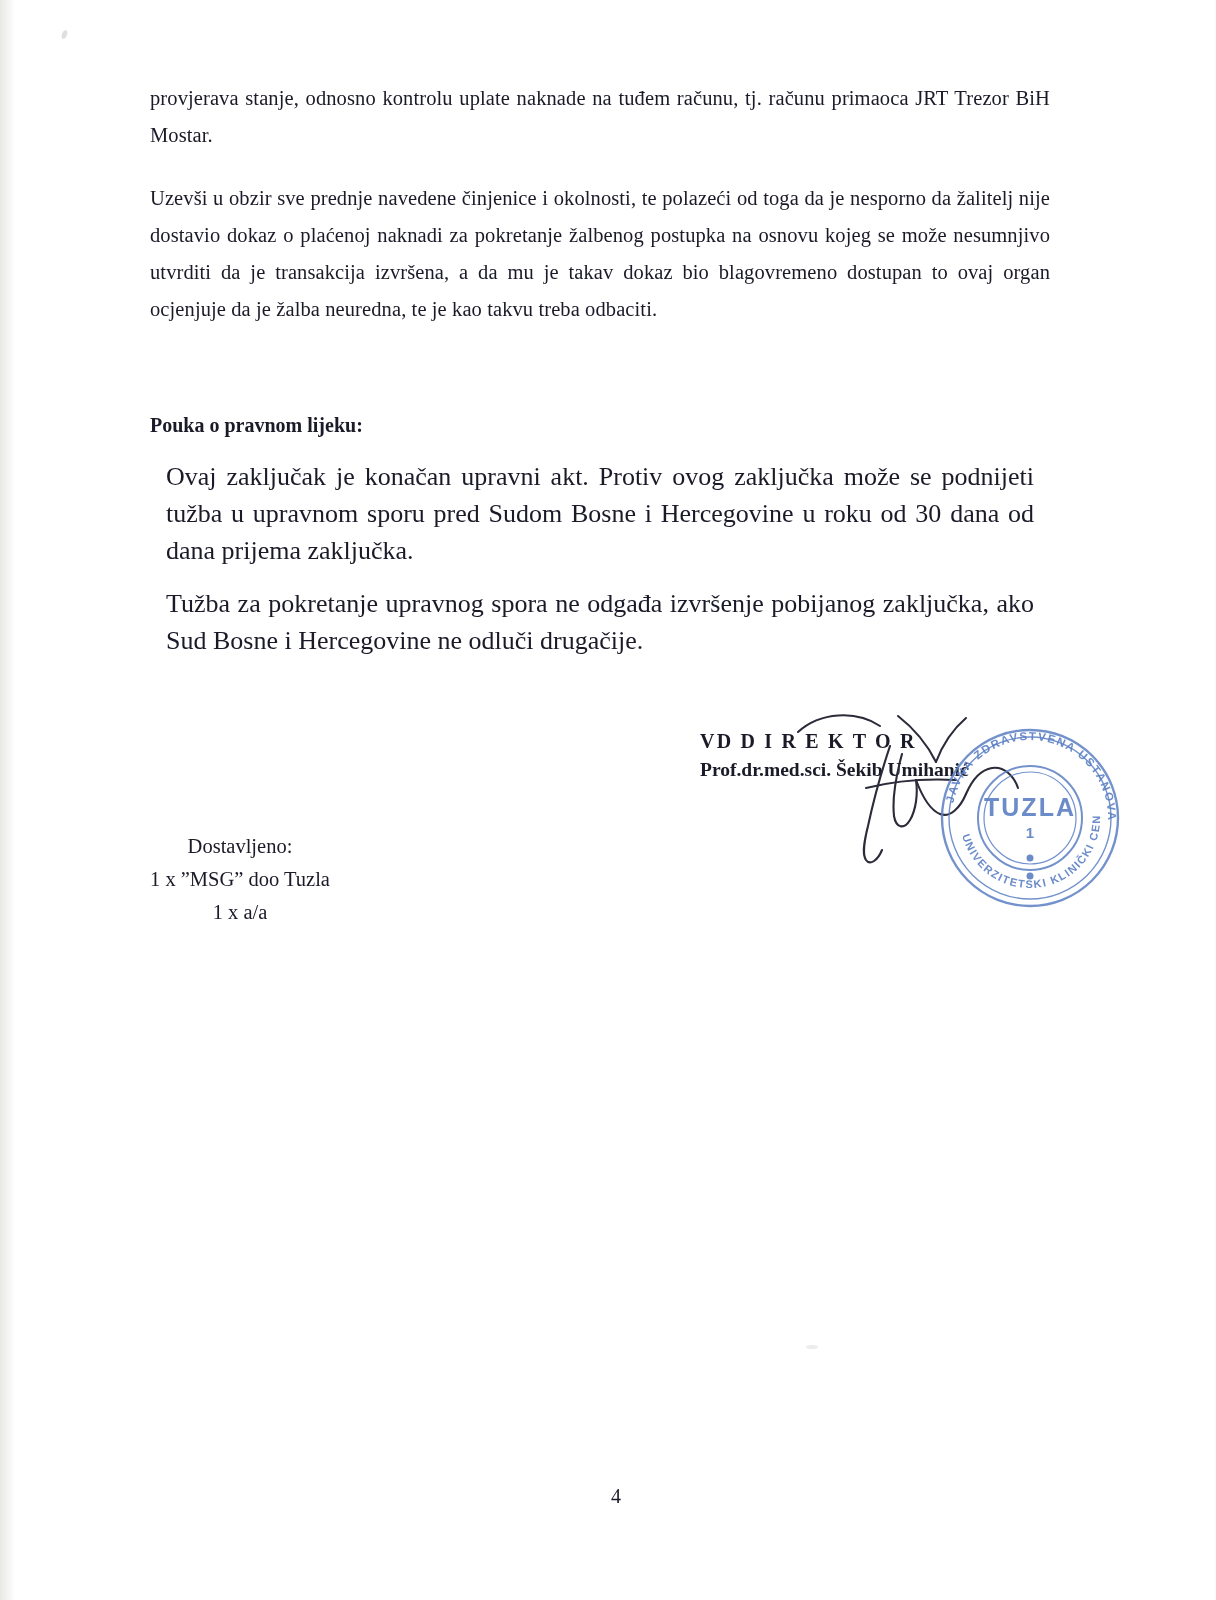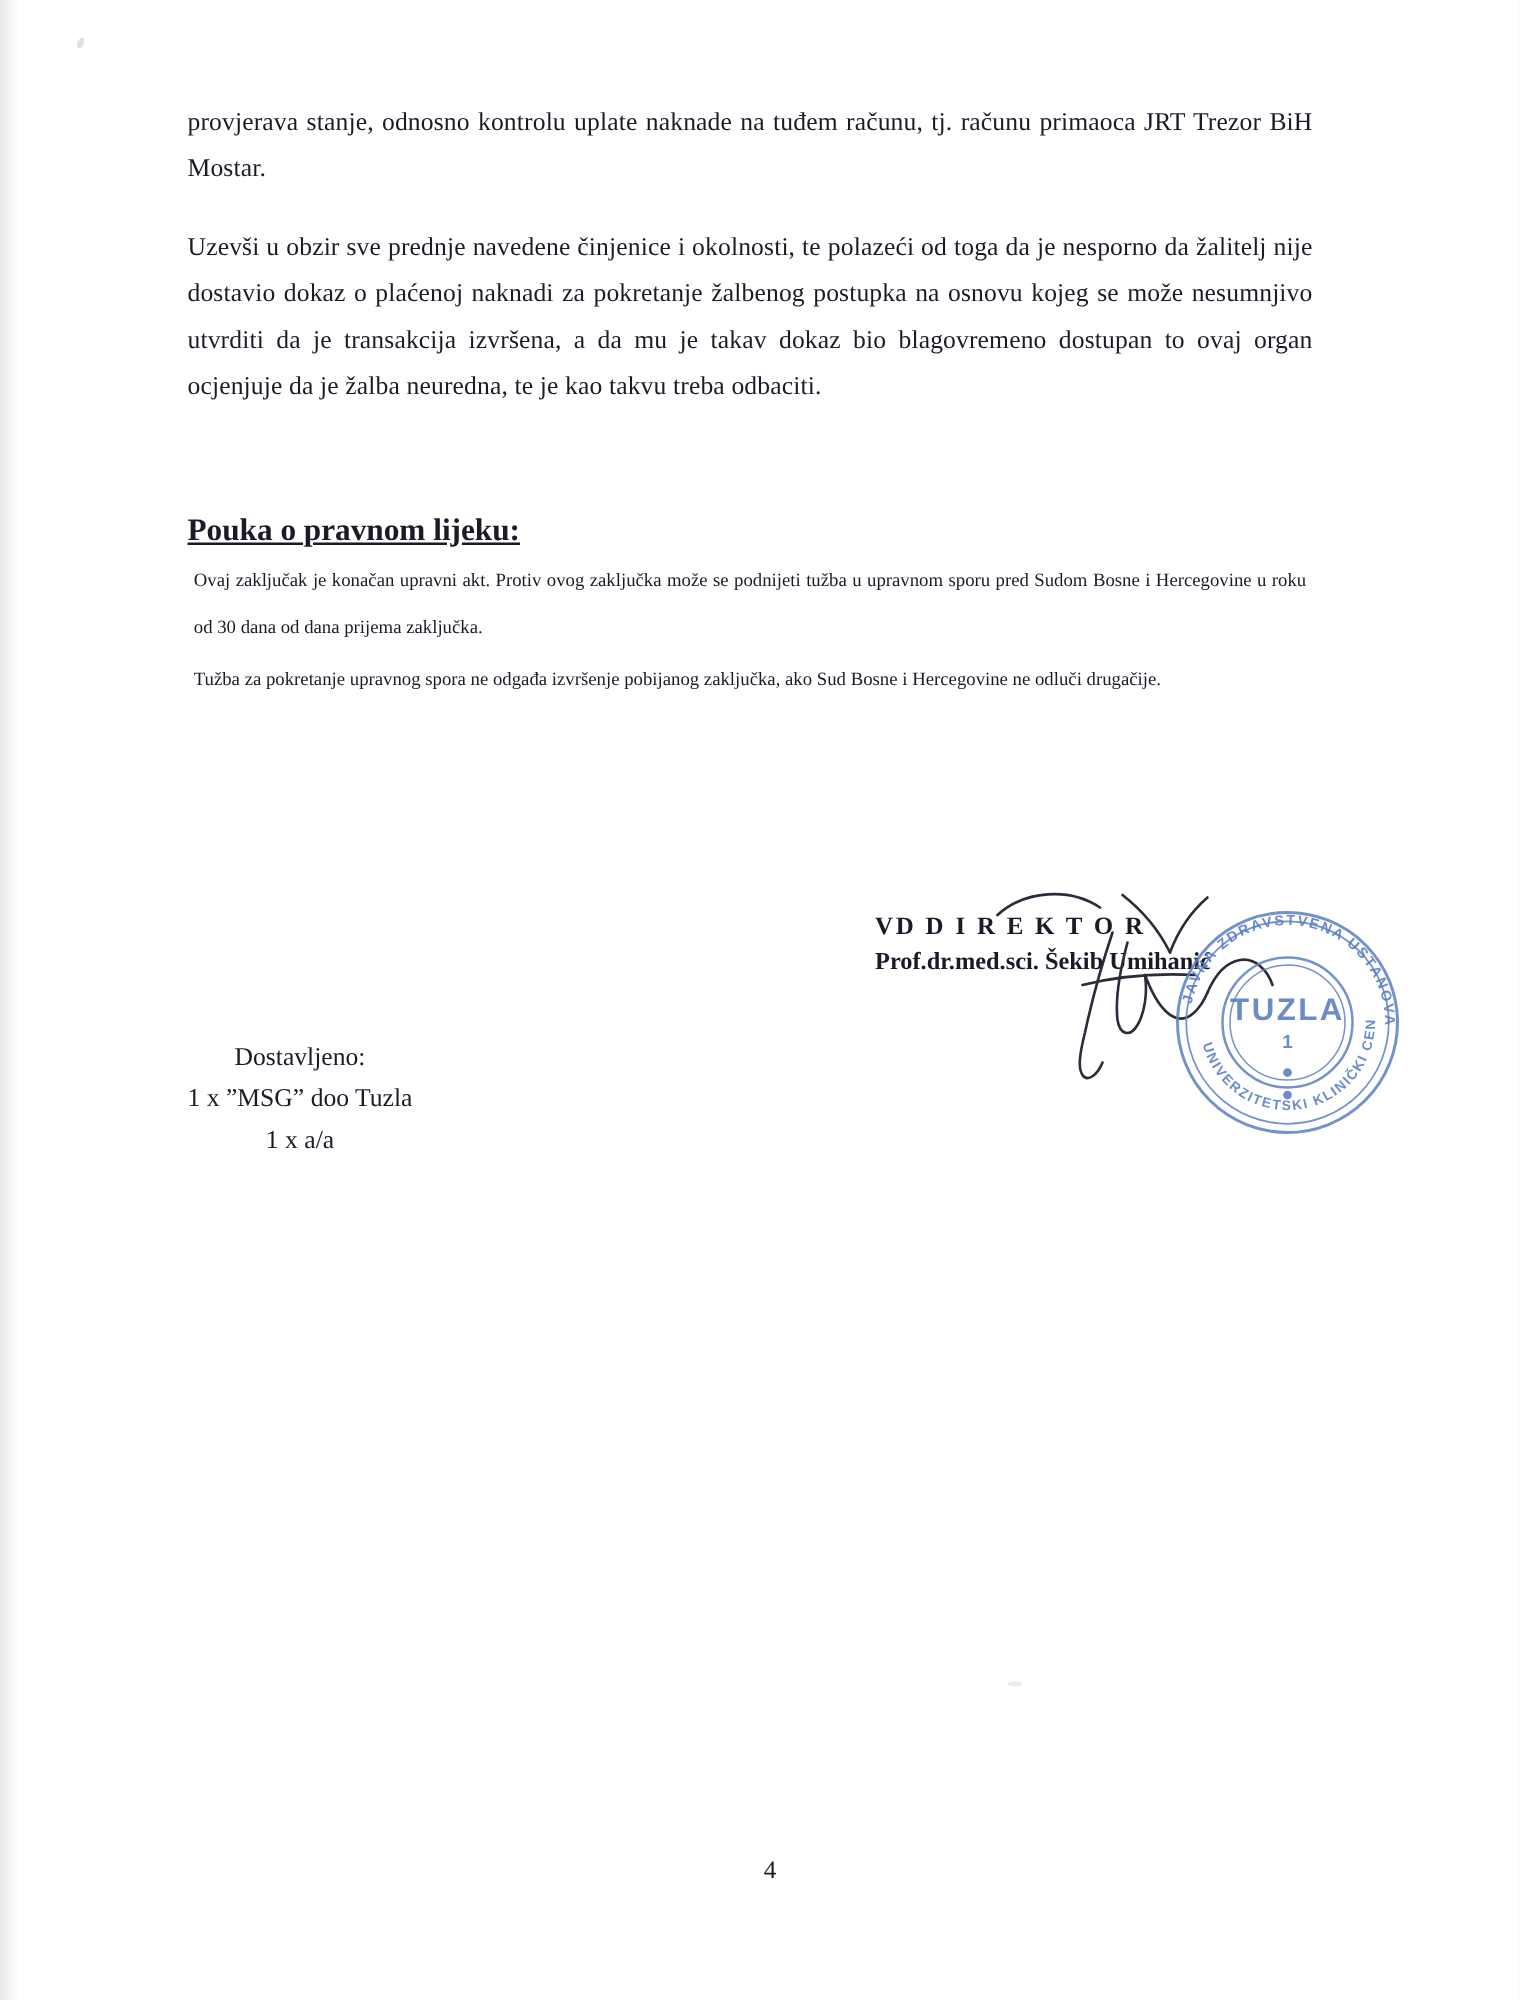--- a/index.html
+++ b/index.html
@@ -39,28 +39,27 @@
     margin: 0 0 26px 0;
     font-size: 20.5px;
     line-height: 37px;
     text-align: justify;
     text-justify: inter-word;
     letter-spacing: 0.1px;
   }
   .gap-large { height: 54px; }
   .legal-heading {
     font-weight: bold;
-    font-size: 25px;
+    font-size: 20px;
     line-height: 34px;
     margin: 0 0 2px 0;
-    text-decoration: underline;
   }
   p.legal {
-    margin: 5px;
-    font-size: 15px;
+    margin: 16px;
+    font-size: 26px;
     line-height: 37px;
     text-align: justify;
     font-family: Liberation Serif, serif;
   }
   .signature-block {
     position: absolute;
     left: 700px;
     top: 730px;
     width: 360px;
     text-align: left;

